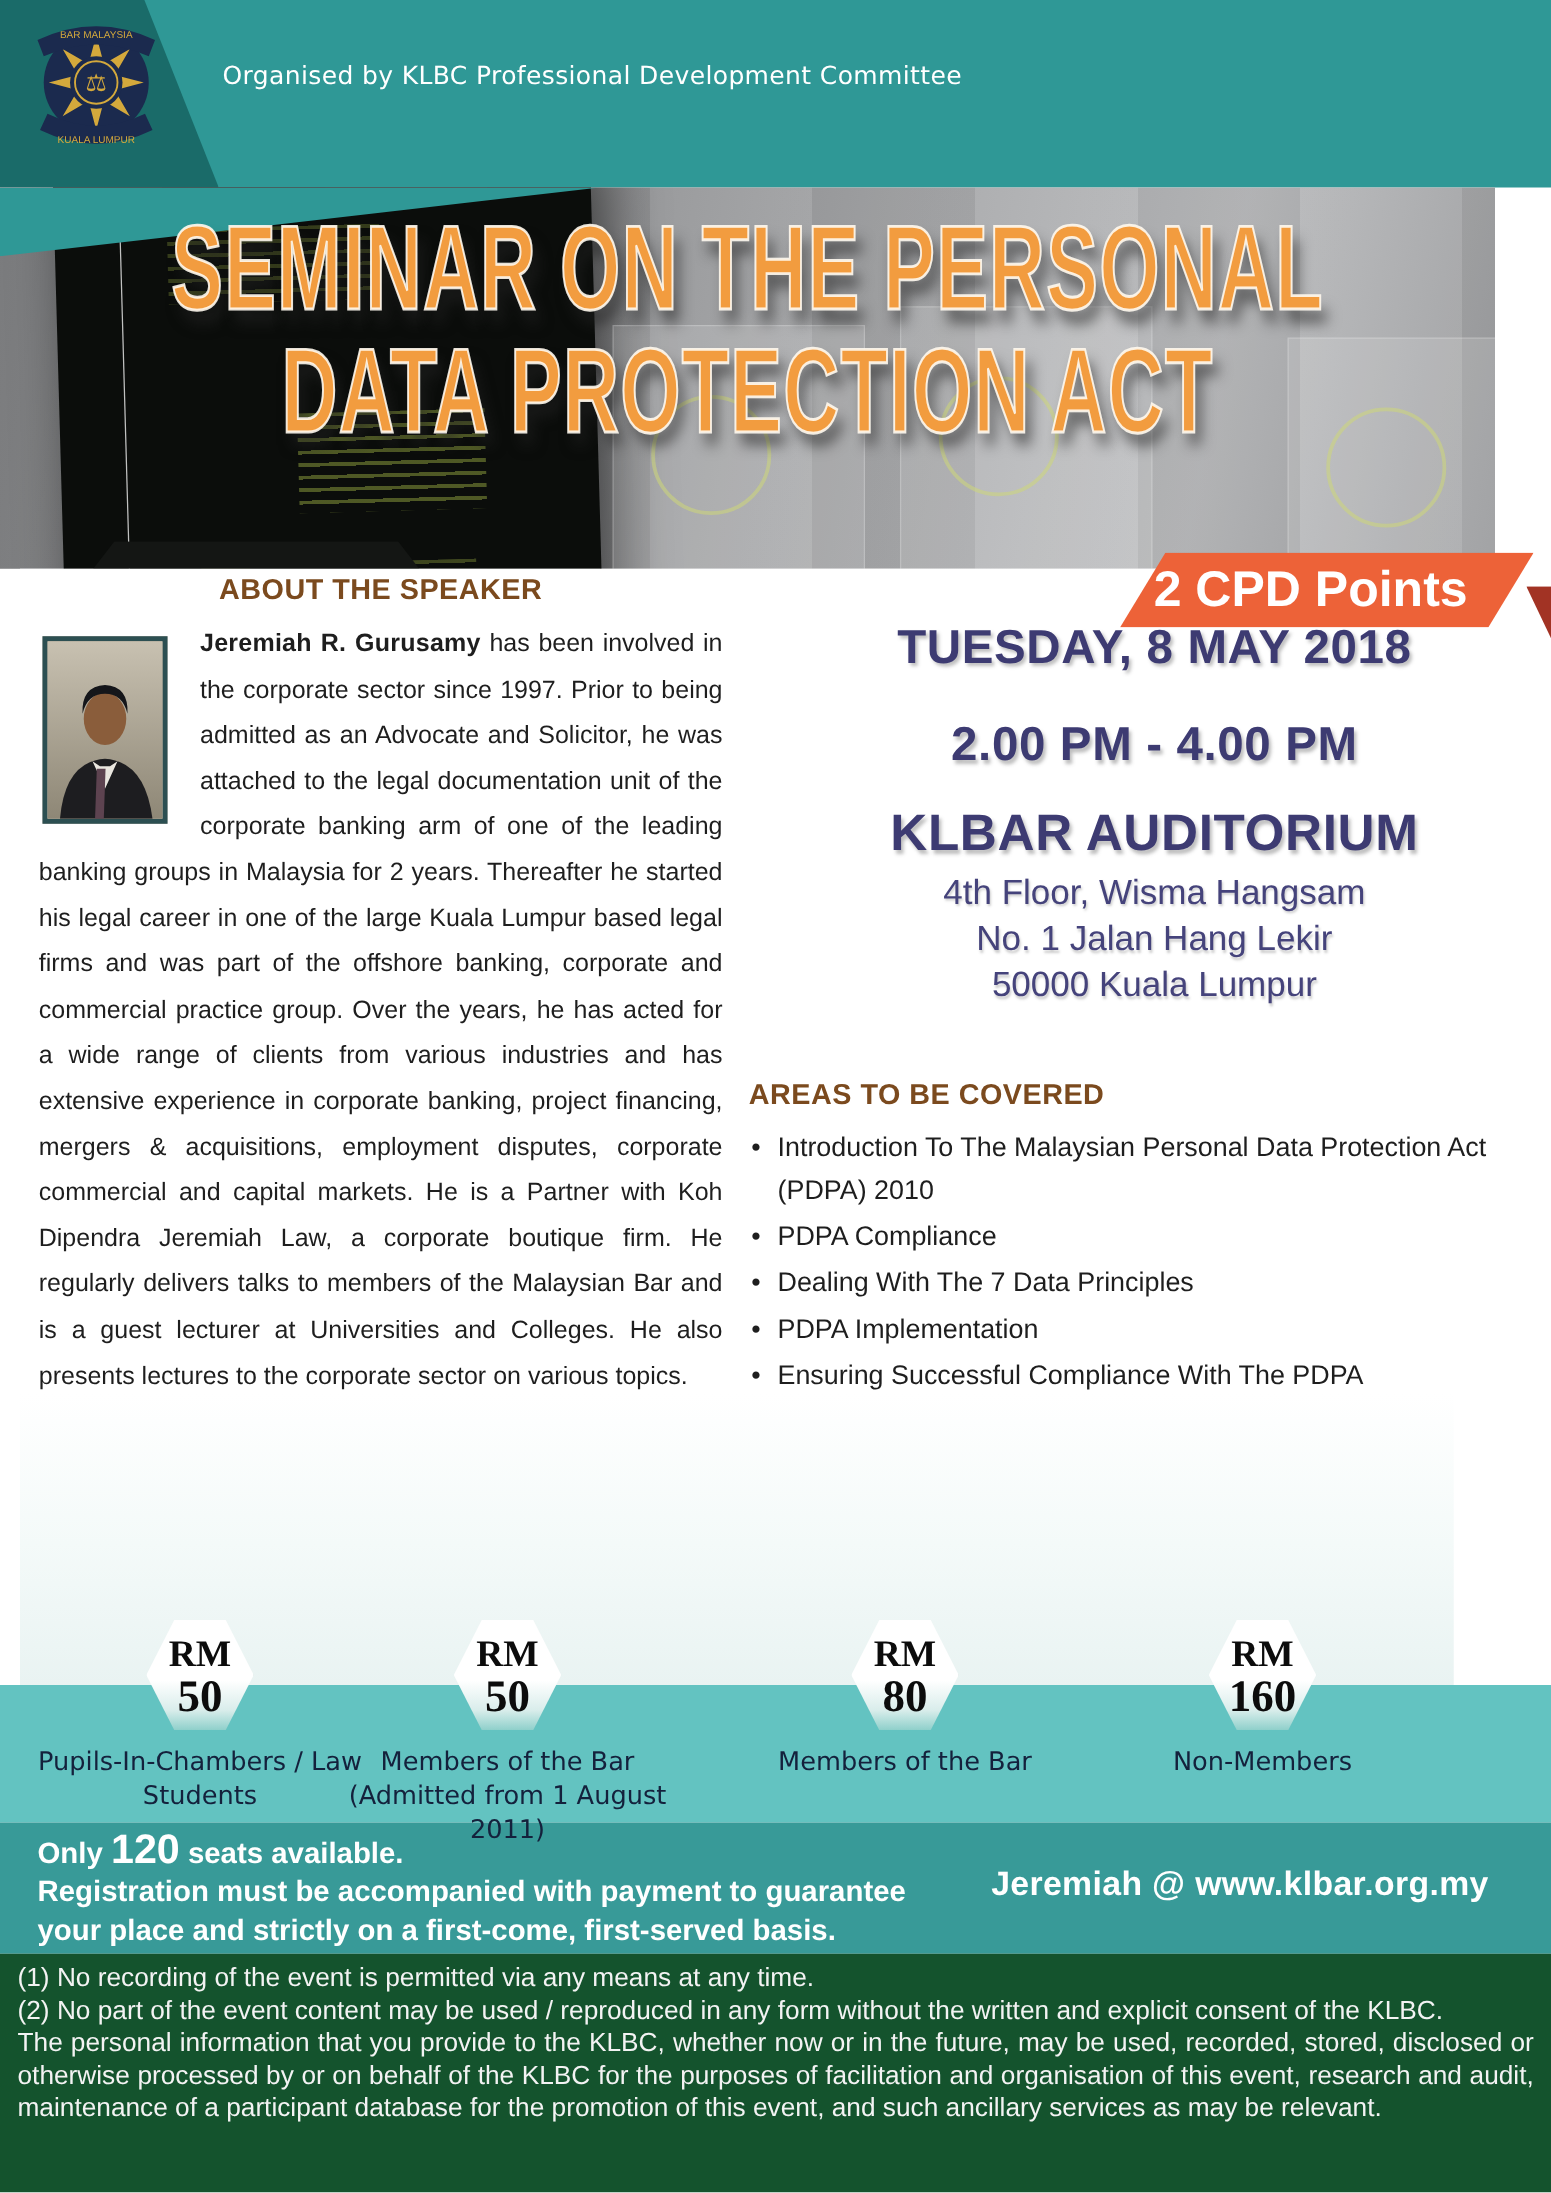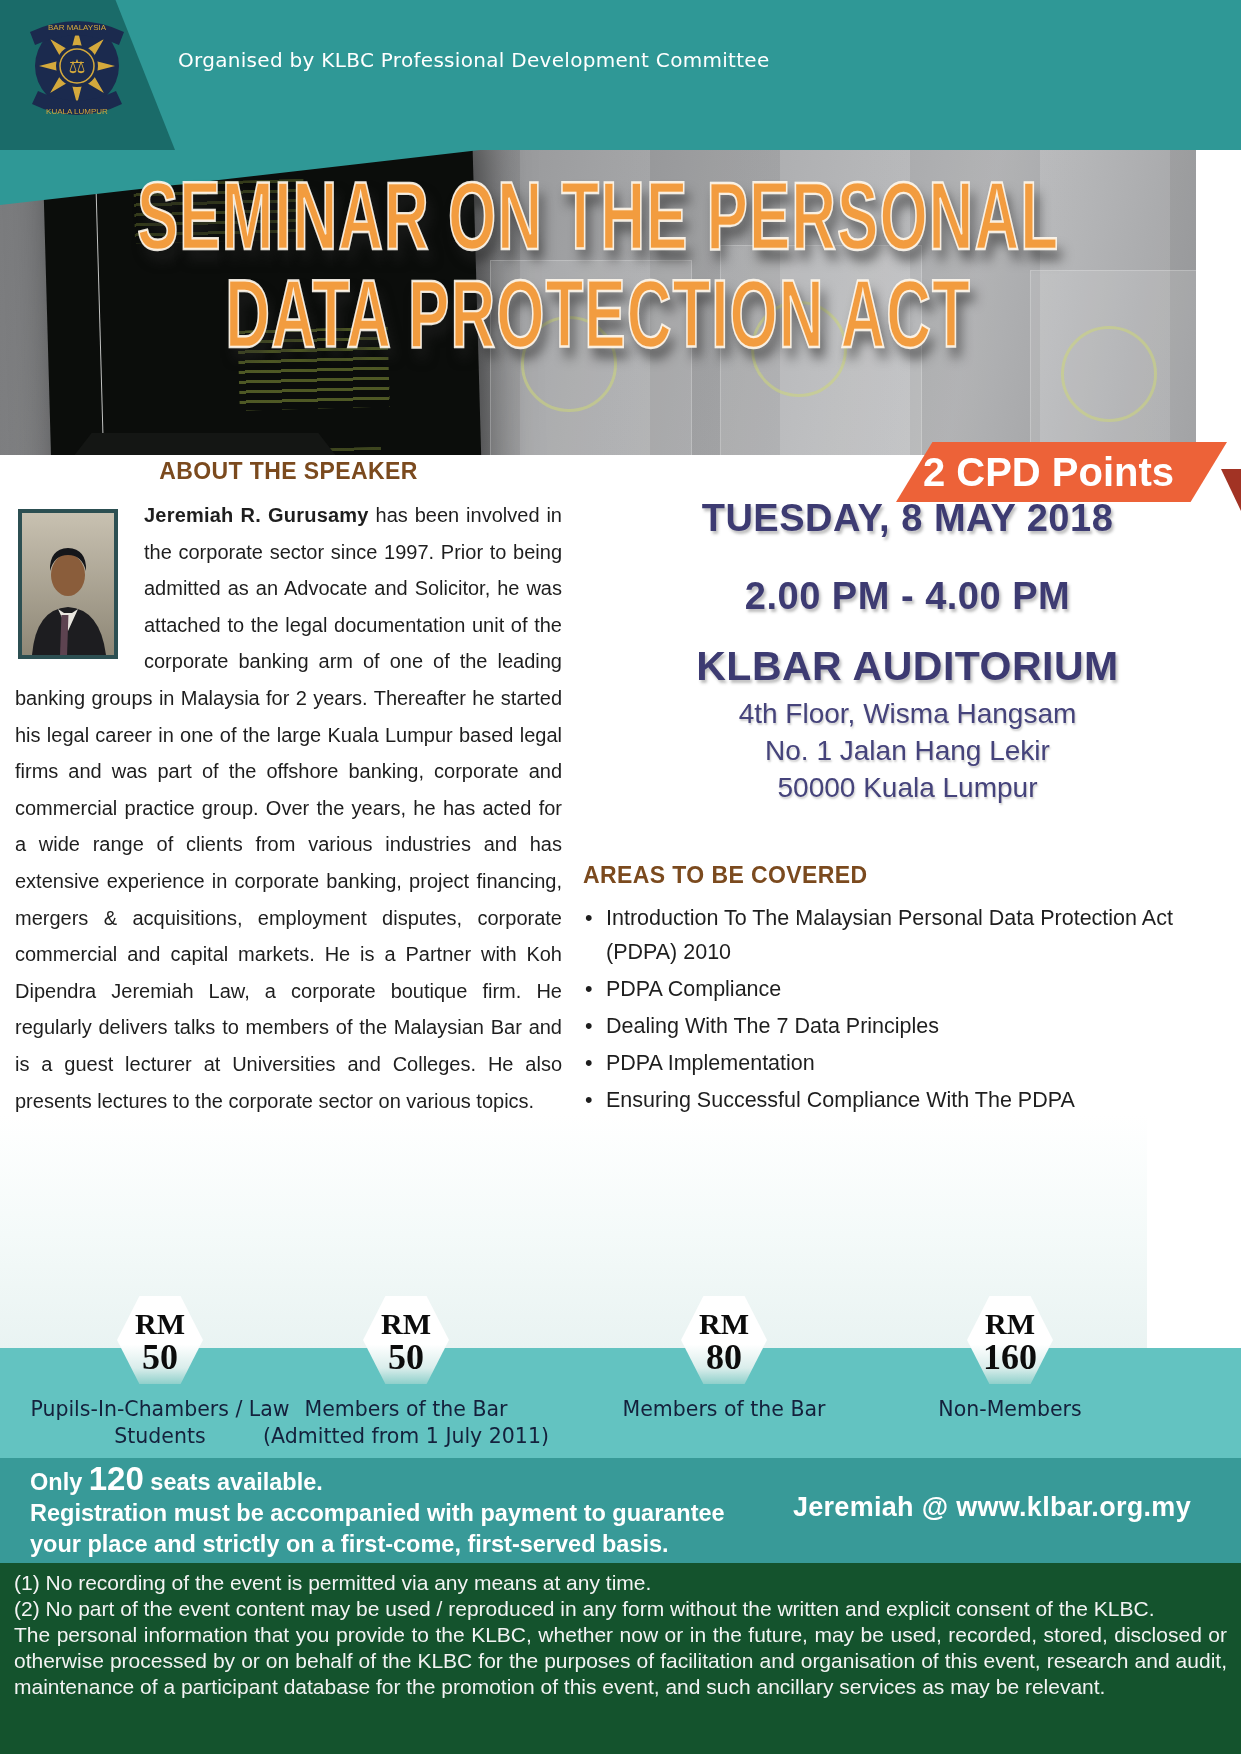--- a/index.html
+++ b/index.html
@@ -46,21 +46,21 @@
   
   .cpd{position:absolute;top:442px;right:0;width:345px;height:60px;z-index:8;}
   .cpd-body{position:absolute;left:0;top:0;right:14px;bottom:0;background:#ed6238;
         clip-path:polygon(11% 0,100% 0,89% 100%,0 100%);}
   .cpd-fold{position:absolute;right:0;top:27px;width:20px;height:42px;background:#a23324;
         clip-path:polygon(0 0,100% 0,100% 100%);}
   .cpd-text{position:absolute;left:0;right:40px;top:0;height:60px;line-height:60px;text-align:center;
         color:#fff;font-size:40px;font-weight:bold;}
 
   
-  .main{position:absolute;top:455px;left:0;width:1147px;height:893px;
+  .main{position:absolute;top:455px;left:16px;width:1147px;height:893px;
         background:linear-gradient(180deg,#ffffff 0px,#ffffff 660px,#f4faf9 780px,#e9f3f2 893px);}
   .brown-h{color:#7b4a1e;font-size:23px;font-weight:bold;letter-spacing:.4px;margin:0;}
 
   .speaker{position:absolute;left:15px;top:3px;width:547px;}
   .speaker .brown-h{text-align:center;margin-bottom:12px;}
   .photo{float:left;width:92px;height:142px;border:4px solid #2c4f52;margin:12px 26px 6px 3px;background:#b6ae9e;}
   .bio{font-size:20px;line-height:36.6px;text-align:justify;color:#1e1e1e;margin:0;}
   .bio b{letter-spacing:.2px;}
 
   .event{position:absolute;left:580px;top:42px;width:655px;text-align:center;color:#3d3b72;}
@@ -207,21 +207,21 @@
       <div class="rm">RM</div>
       <div class="amt">50</div>
     </div>
     <div class="price-label">Pupils-In-Chambers / Law Students</div>
   </div>
   <div class="price-group pg2">
     <div class="hex">
       <div class="rm">RM</div>
       <div class="amt">50</div>
     </div>
-    <div class="price-label">Members of the Bar (Admitted from 1 July 2011)</div>
+    <div class="price-label">Members of the Bar (Admitted from 1 August 2011)</div>
   </div>
   <div class="price-group pg3">
     <div class="hex">
       <div class="rm">RM</div>
       <div class="amt">80</div>
     </div>
     <div class="price-label">Members of the Bar</div>
   </div>
   <div class="price-group pg4">
     <div class="hex">

